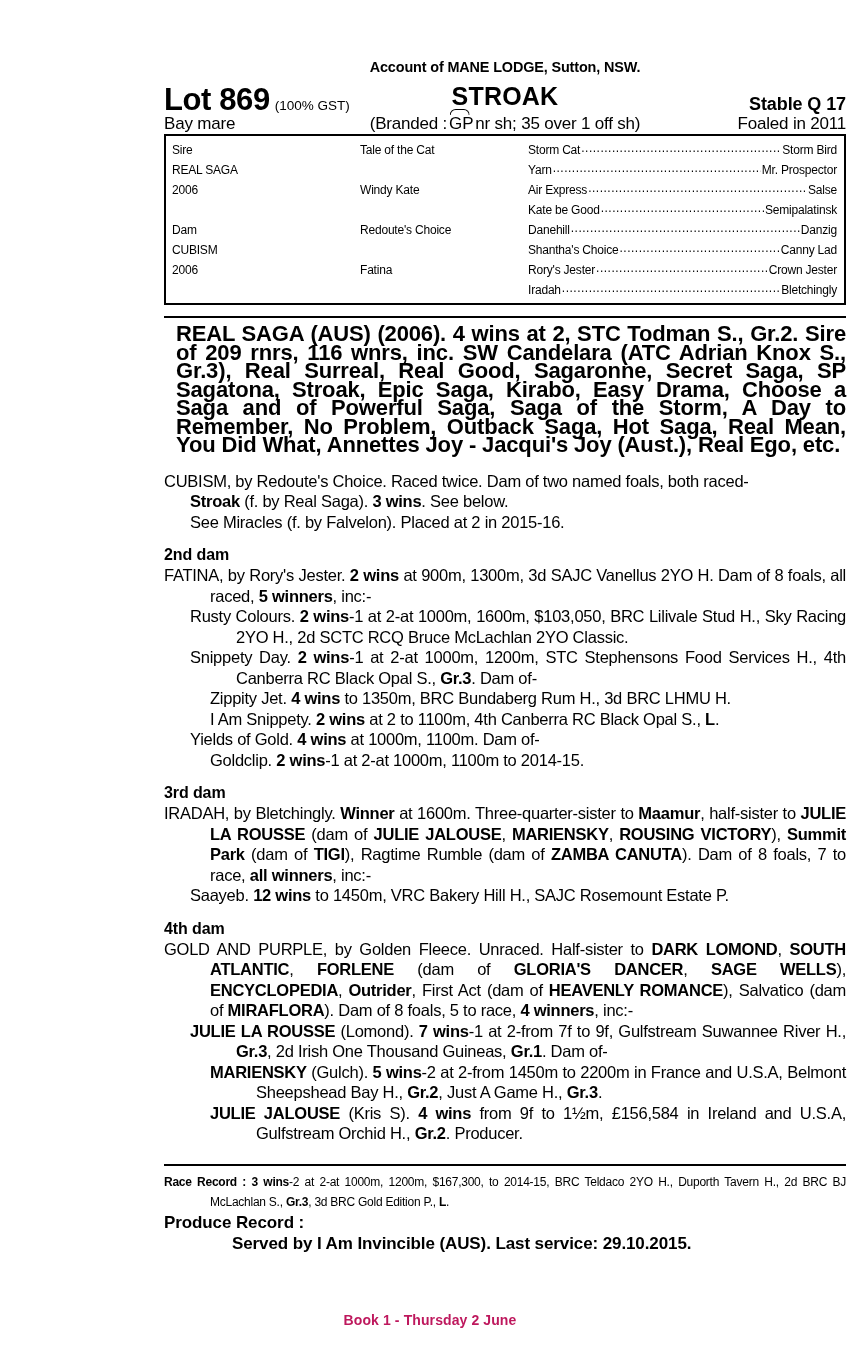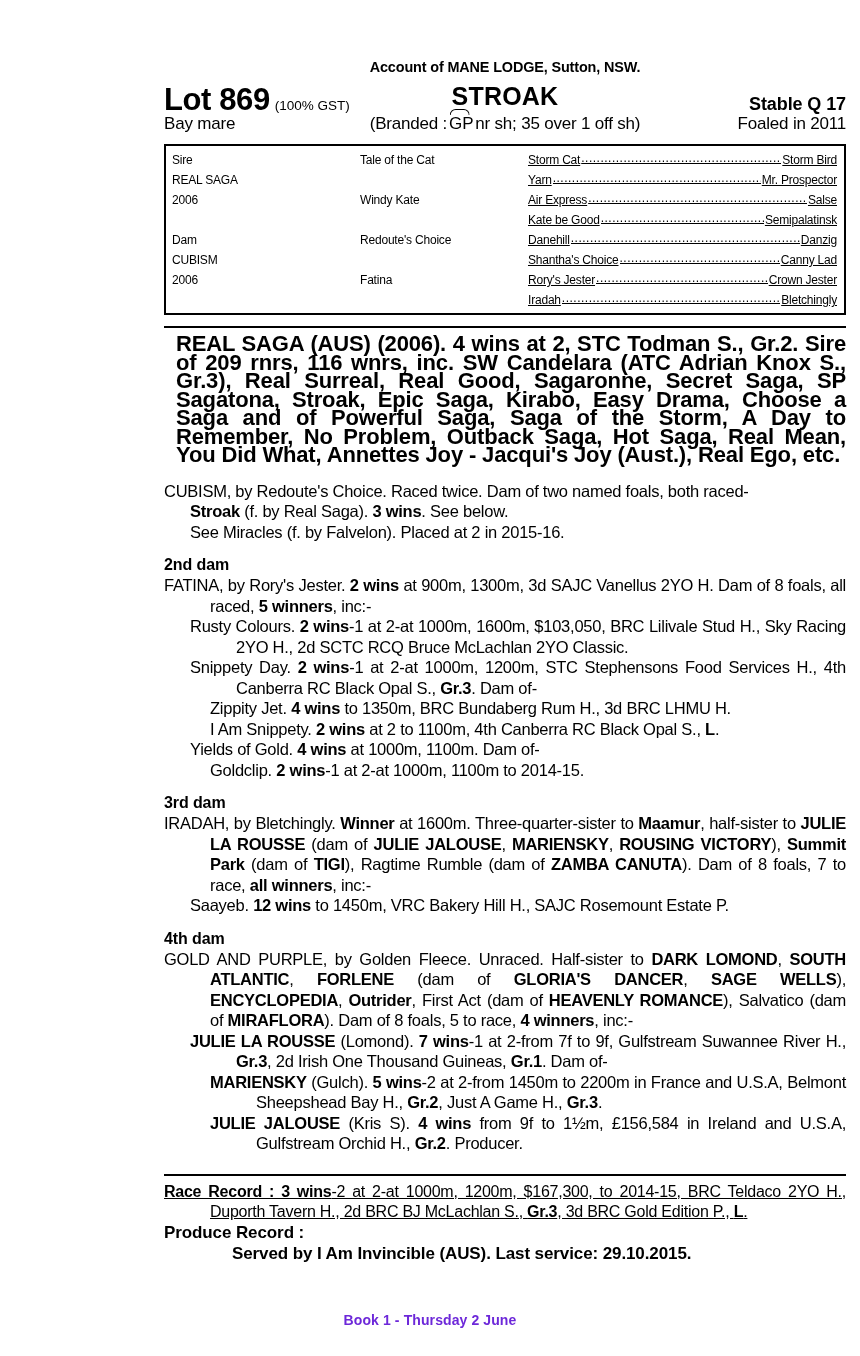--- a/index.html
+++ b/index.html
@@ -77,21 +77,20 @@
     font-weight: bold;
     white-space: nowrap;
     letter-spacing: -0.1px;
   }
   .desc-row {
     display: flex;
     align-items: baseline;
     justify-content: space-between;
     font-size: 17px;
     position: relative;
-    margin-bottom: 10px;
     letter-spacing: -0.2px;
   }
   .branded {
     position: absolute;
     left: 50%;
     transform: translateX(-50%);
     white-space: nowrap;
     display: flex;
     align-items: baseline;
   }
@@ -126,21 +125,20 @@
     line-height: 20px;
     letter-spacing: -0.2px;
   }
   .ped-grid > div { padding: 0 0 0 6px; }
   .col3row {
     display: flex;
     align-items: flex-start;
     padding-right: 7px !important;
     white-space: nowrap;
     overflow: hidden;
-    text-decoration: underline;
   }
   .col3row .lead {
     flex: 1 1 auto;
     overflow: hidden;
     margin: 0 1px;
     position: relative;
     top: -2px;
     letter-spacing: 0.5px;
   }
   .col3row .lead::after {
@@ -183,27 +181,26 @@
   .lvl1-h { padding-left: 72px; text-indent: -46px; }
   .lvl2-h { padding-left: 92px; text-indent: -46px; }
 
   
   .record-block {
     border-top: 2.2px solid #000;
     margin-top: 20px;
     padding-top: 6px;
   }
   .rec-line {
-    font-size: 16px;
+    font-size: 12px;
     line-height: 20.5px;
     text-align: justify;
     letter-spacing: -0.25px;
     padding-left: 46px;
     text-indent: -46px;
-    text-decoration: underline;
   }
   .rec-line b { font-weight: bold; }
   .rec-head {
     font-weight: bold;
     font-size: 17px;
     letter-spacing: -0.1px;
   }
   .served {
     font-weight: bold;
     font-size: 17px;
@@ -212,21 +209,21 @@
     margin-top: 1px;
   }
   .book-footer {
     position: absolute;
     left: 0;
     top: 1312px;
     width: 860px;
     text-align: center;
     font-size: 14px;
     font-weight: bold;
-    color: #6d28d9;
+    color: #be185d;
     letter-spacing: 0.1px;
   }
 </style>
 </head>
 <body>
 
 <div class="page">
   <div class="content">
 
     <div class="account-line">Account of MANE LODGE, Sutton, NSW.</div>

